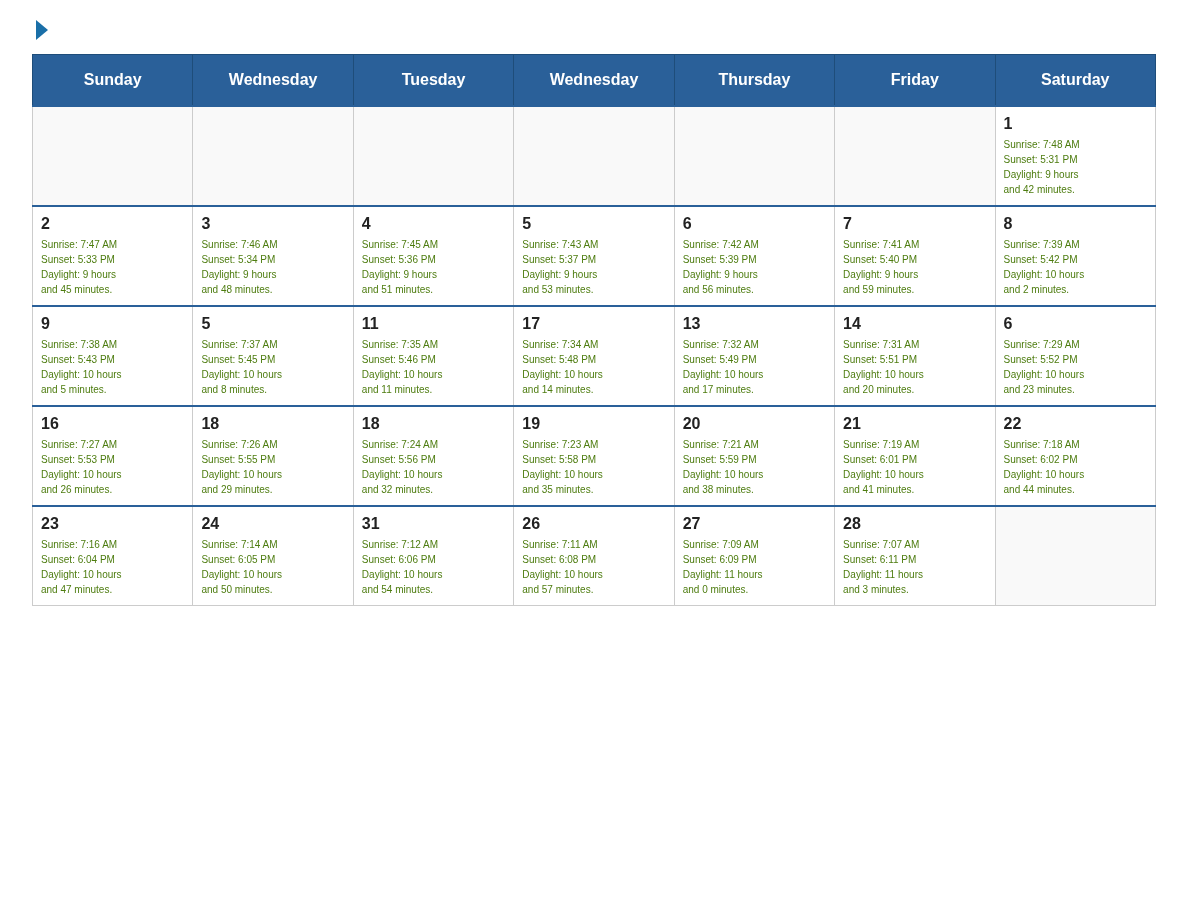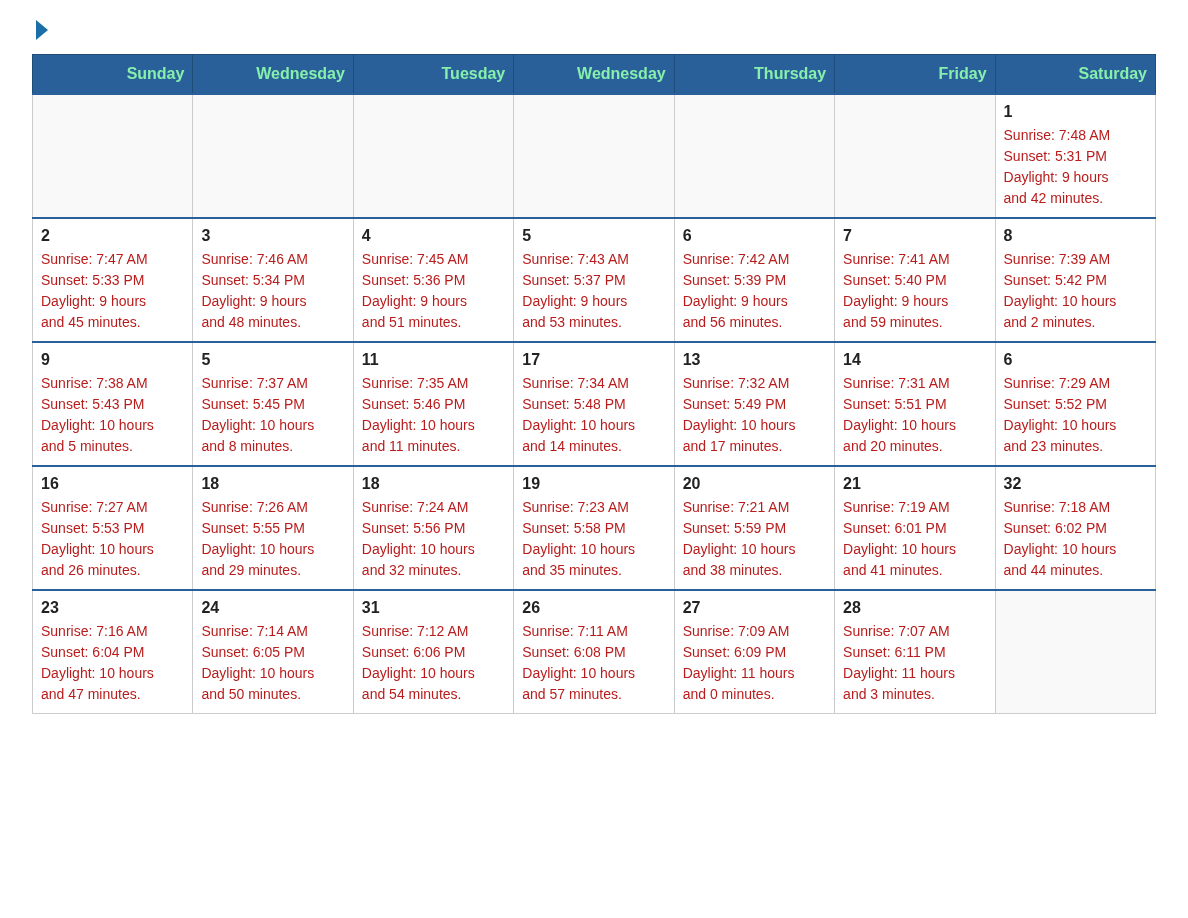--- a/index.html
+++ b/index.html
@@ -61,25 +61,25 @@
       color: #444;
       margin-top: 6px;
     }
     .calendar {
       width: 100%;
       border-collapse: collapse;
       border: 1px solid #aaa;
     }
     .calendar th {
       background-color: #2a6099;
-      color: #86efac;
+      color: #ffffff;
       font-size: 16px;
       font-weight: bold;
-      padding: 10px 8px;
-      text-align: right;
+      padding: 16px 8px;
+      text-align: center;
       border: 1px solid #1e4d7a;
     }
     .calendar td {
       vertical-align: top;
       padding: 8px;
       border: 1px solid #ccc;
       width: calc(100% / 7);
       min-height: 110px;
       font-size: 13px;
       color: #333;
@@ -88,22 +88,22 @@
       background: #f9f9f9;
     }
     .day-number {
       font-size: 16px;
       font-weight: bold;
       color: #222;
       display: block;
       margin-bottom: 4px;
     }
     .day-info {
-      font-size: 14px;
-      color: #b91c1c;
+      font-size: 10px;
+      color: #4d7c0f;
       line-height: 1.5;
     }
     .week-row td {
       border-top: 2px solid #2a6099;
     }
   </style>
 </head>
 <body>
 
 <div class="header">
@@ -224,21 +224,21 @@
         </td>
         <td>
           <span class="day-number">20</span>
           <div class="day-info">Sunrise: 7:21 AM<br>Sunset: 5:59 PM<br>Daylight: 10 hours<br>and 38 minutes.</div>
         </td>
         <td>
           <span class="day-number">21</span>
           <div class="day-info">Sunrise: 7:19 AM<br>Sunset: 6:01 PM<br>Daylight: 10 hours<br>and 41 minutes.</div>
         </td>
         <td>
-          <span class="day-number">32</span>
+          <span class="day-number">22</span>
           <div class="day-info">Sunrise: 7:18 AM<br>Sunset: 6:02 PM<br>Daylight: 10 hours<br>and 44 minutes.</div>
         </td>
       </tr>
       <tr class="week-row">
         <td>
           <span class="day-number">23</span>
           <div class="day-info">Sunrise: 7:16 AM<br>Sunset: 6:04 PM<br>Daylight: 10 hours<br>and 47 minutes.</div>
         </td>
         <td>
           <span class="day-number">24</span>

